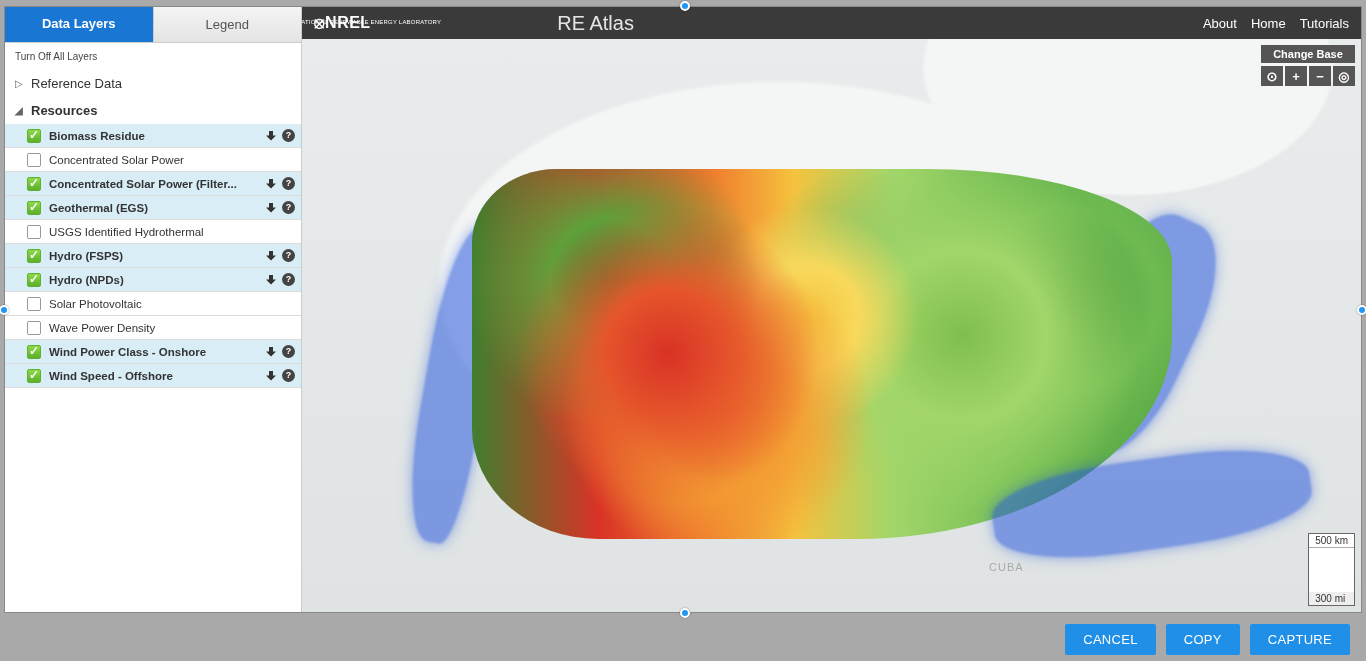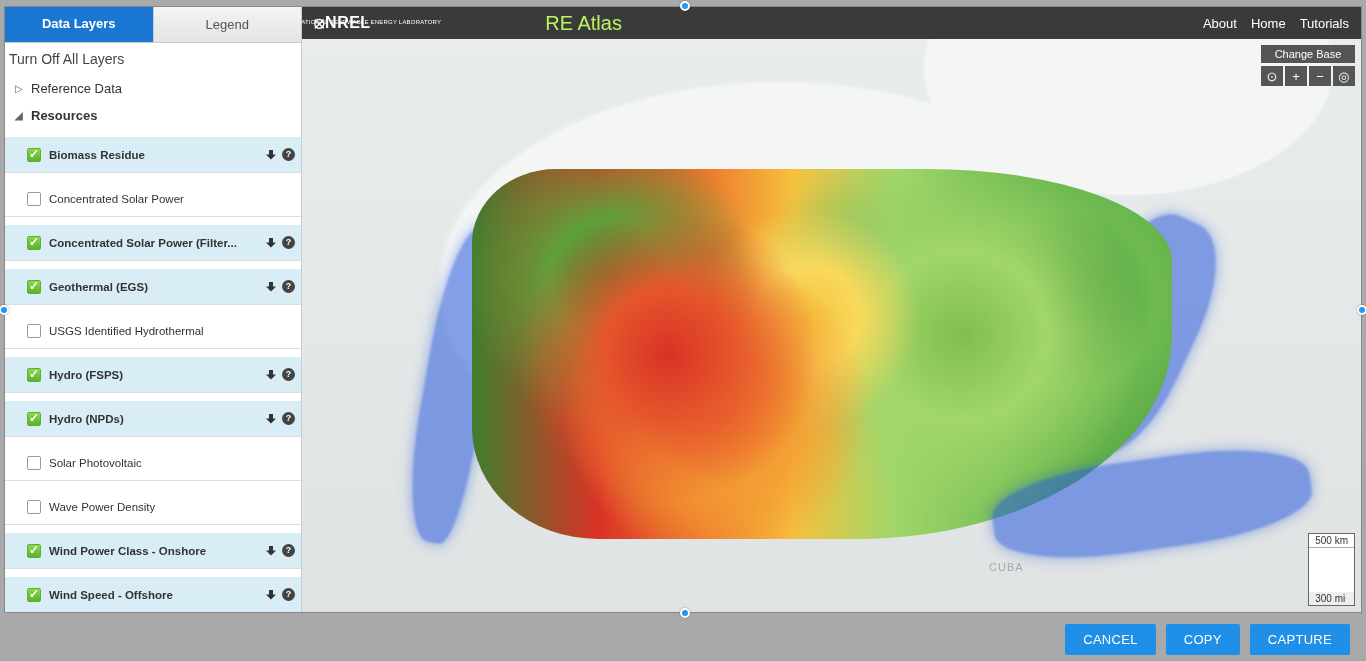--- a/index.html
+++ b/index.html
@@ -5,42 +5,42 @@
   * { box-sizing: border-box; margin: 0; padding: 0; font-family: Arial, Helvetica, sans-serif; }
   body { width: 1366px; height: 661px; overflow: hidden; background: #a9a9a9; position: relative; }
   
   .app-frame { position: absolute; left: 4px; top: 6px; width: 1358px; height: 607px; background: #fff; border: 1px solid #888; display: flex; }
   
   .sidebar { width: 297px; height: 100%; background: #fff; display: flex; flex-direction: column; border-right: 1px solid #ccc; }
   .tabs { display: flex; height: 36px; background: #fff; border-bottom: 1px solid #ccc; }
   .tab { flex: 1; display: flex; align-items: center; justify-content: center; font-size: 13px; color: #555; cursor: pointer; border-right: 1px solid #ccc; background: linear-gradient(#f4f4f4,#e4e4e4); }
   .tab:last-child { border-right: none; }
   .tab.active { background: #1976d2; color: #fff; font-weight: bold; line-height: 1.1; text-align: center; }
-  .turn-off { padding: 8px 4px; font-size: 14px; color: #444; cursor: pointer; }
+  .turn-off { padding: 8px 10px; font-size: 10px; color: #444; cursor: pointer; }
   
   .tree { flex: 1; overflow-y: auto; font-size: 12px; color: #333; }
   .tree-section { padding: 6px 10px; display: flex; align-items: center; gap: 6px; cursor: pointer; font-size: 13px; }
   .tree-section .arrow { font-size: 10px; color: #666; width: 10px; }
   .tree-section.bold { font-weight: bold; }
-  .layer-row { display: flex; align-items: center; height: 36px; padding: 0 6px 0 22px; border-bottom: 1px solid #ddd; margin-top: 8px; }
+  .layer-row { display: flex; align-items: center; height: 24px; padding: 0 6px 0 22px; border-bottom: 1px solid #ddd; }
   .layer-row.active { background: #d9edf7; font-weight: bold; }
   .chk { width: 14px; height: 14px; border: 1px solid #999; border-radius: 2px; margin-right: 8px; position: relative; background: #fff; flex-shrink: 0; }
   .chk.checked { background: linear-gradient(#8fd84a,#5bb12b); border-color: #5bb12b; }
   .chk.checked::after { content: "✓"; position: absolute; top: -2px; left: 1px; font-size: 12px; color: #fff; font-weight: bold; }
   .layer-label { flex: 1; font-size: 11.5px; white-space: nowrap; overflow: hidden; text-overflow: ellipsis; }
   .layer-icons { display: flex; gap: 6px; color: #444; font-size: 12px; }
   .dl-icon::before { content: ""; display: inline-block; width: 10px; height: 10px; background: #333; clip-path: polygon(30% 0, 70% 0, 70% 50%, 100% 50%, 50% 100%, 0 50%, 30% 50%); position: relative; top: 1px; }
   .help-icon { width: 13px; height: 13px; border-radius: 50%; background: #444; color: #fff; font-size: 9px; display: inline-flex; align-items: center; justify-content: center; font-weight: bold; }
   
   .map-area { flex: 1; position: relative; background: #d1d6d6; overflow: hidden; }
   .top-bar { position: absolute; top: 0; left: 0; right: 0; height: 32px; background: #3a3a3a; color: #fff; display: flex; align-items: center; padding: 0 12px; z-index: 10; }
   .logo { display: flex; align-items: baseline; gap: 4px; }
   .logo-mark { font-size: 16px; font-weight: bold; letter-spacing: 0.5px; }
   .logo-sub { font-size: 6px; letter-spacing: 0.2px; position: relative; top: -1px; left: -74px; }
-  .app-title { font-size: 20px; font-weight: 300; margin-left: 30px; color: #bef264; }
+  .app-title { font-size: 20px; font-weight: 300; margin-left: 42px; color: #e5e5e5; }
   .top-links { margin-left: auto; display: flex; gap: 14px; font-size: 13px; }
   .top-links span { cursor: pointer; }
   
   .map-canvas { position: absolute; top: 32px; left: 0; right: 0; bottom: 0; background: linear-gradient(#e8ecec,#dfe3e3); }
   .land { position: absolute; }
   .na-outline { left: 0; top: -40px; width: 100%; height: 100%; background:
      radial-gradient(ellipse 700px 420px at 45% 50%, #f4f5f5 48%, transparent 49%),
      radial-gradient(ellipse 450px 280px at 78% 12%, #f4f5f5 45%, transparent 46%),
      radial-gradient(ellipse 240px 160px at 84% 6%, #f4f5f5 45%, transparent 46%);
   }
@@ -54,21 +54,21 @@
       radial-gradient(circle at 85% 35%, #4a9b3a 0%, #6fbb52 14%, transparent 30%),
       radial-gradient(circle at 55% 25%, #89c060 0%, transparent 20%),
       linear-gradient(90deg, #3f7f2f 0%, #d93226 18%, #ef7b2d 34%, #f5c23e 46%, #a2d66a 60%, #6fbb52 80%, #4a9b3a 100%);
   }
   .offshore { position: absolute; border-radius: 40%; background: rgba(40,90,220,0.55); box-shadow: 0 0 14px rgba(40,90,220,0.5); filter: blur(1px); }
   .o1 { left: 123px; top: 185px; width: 60px; height: 320px; transform: rotate(10deg); border-radius: 50% 30% 30% 50% / 40% 30% 30% 40%; }
   .o2 { left: 690px; top: 420px; width: 320px; height: 90px; transform: rotate(-8deg); }
   .o3 { left: 780px; top: 170px; width: 110px; height: 250px; transform: rotate(25deg); }
   .cuba-label { position: absolute; left: 687px; top: 522px; font-size: 11px; color: #aaa; letter-spacing: 1px; }
   
-  .map-tools { position: absolute; top: 38px; right: 6px; z-index: 20; }
+  .map-tools { position: absolute; top: 38px; right: 6px; z-index: 20; font-weight: bold; }
   .change-base { background: #555; color: #fff; font-size: 11px; padding: 3px 6px; margin-bottom: 3px; text-align: center; cursor: pointer; }
   .tool-row { display: flex; gap: 2px; }
   .tool-btn { width: 22px; height: 20px; background: #555; color: #fff; display: flex; align-items: center; justify-content: center; font-size: 13px; cursor: pointer; }
   
   .scale-bar { position: absolute; bottom: 6px; right: 6px; border: 1px solid #666; background: #fff; font-size: 10px; color: #333; z-index: 20; }
   .scale-bar div { padding: 1px 6px; border-bottom: 1px solid #aaa; }
   .scale-bar div:last-child { border-bottom: none; background: #eee; margin-top: 44px; }
   
   .bottom-bar { position: absolute; bottom: 0; left: 0; right: 0; height: 44px; display: flex; align-items: center; justify-content: flex-end; padding-right: 16px; gap: 10px; text-align: right; }
   .btn { background: #1f8fe8; color: #fff; font-size: 13px; padding: 8px 18px; border-radius: 2px; cursor: pointer; letter-spacing: 0.3px; }

